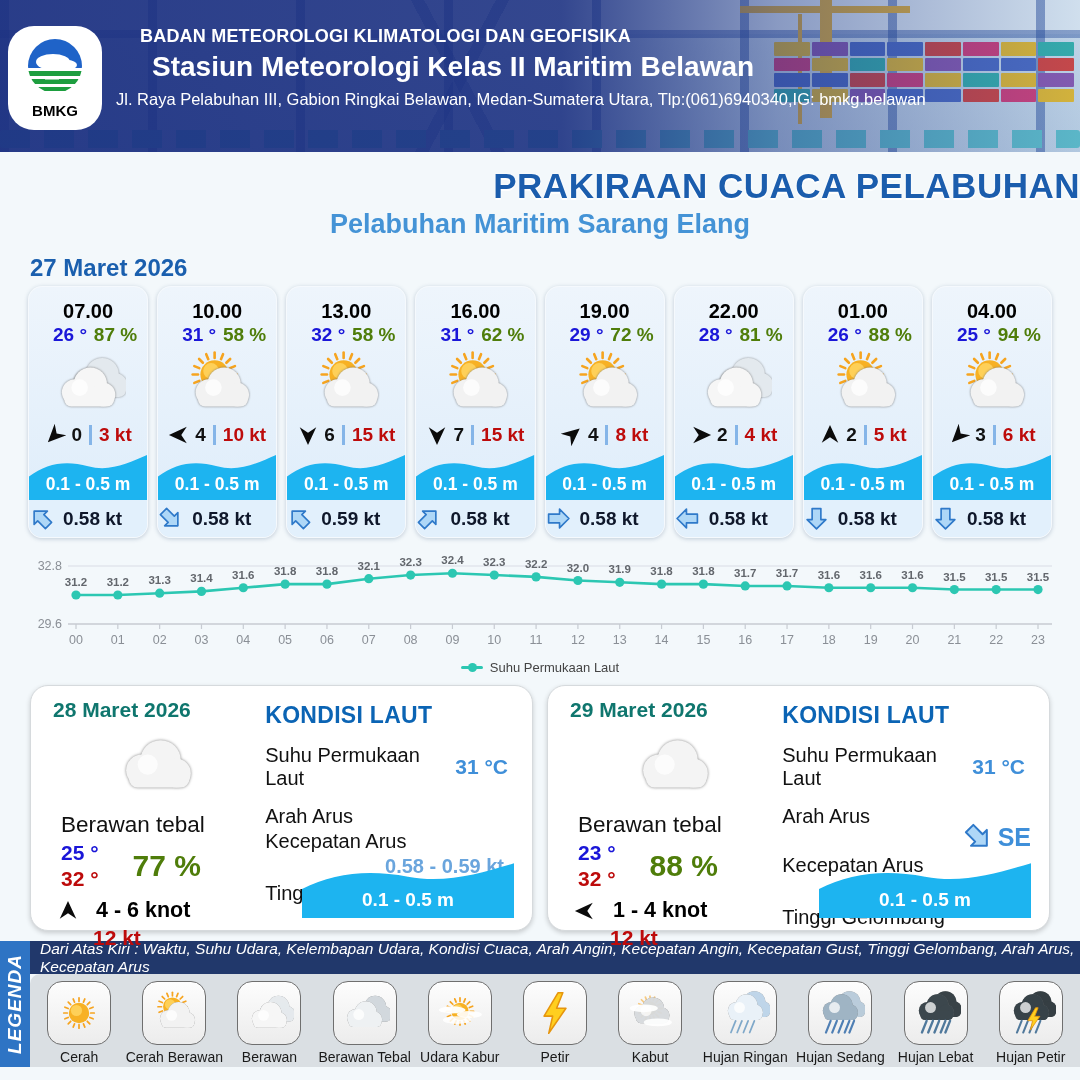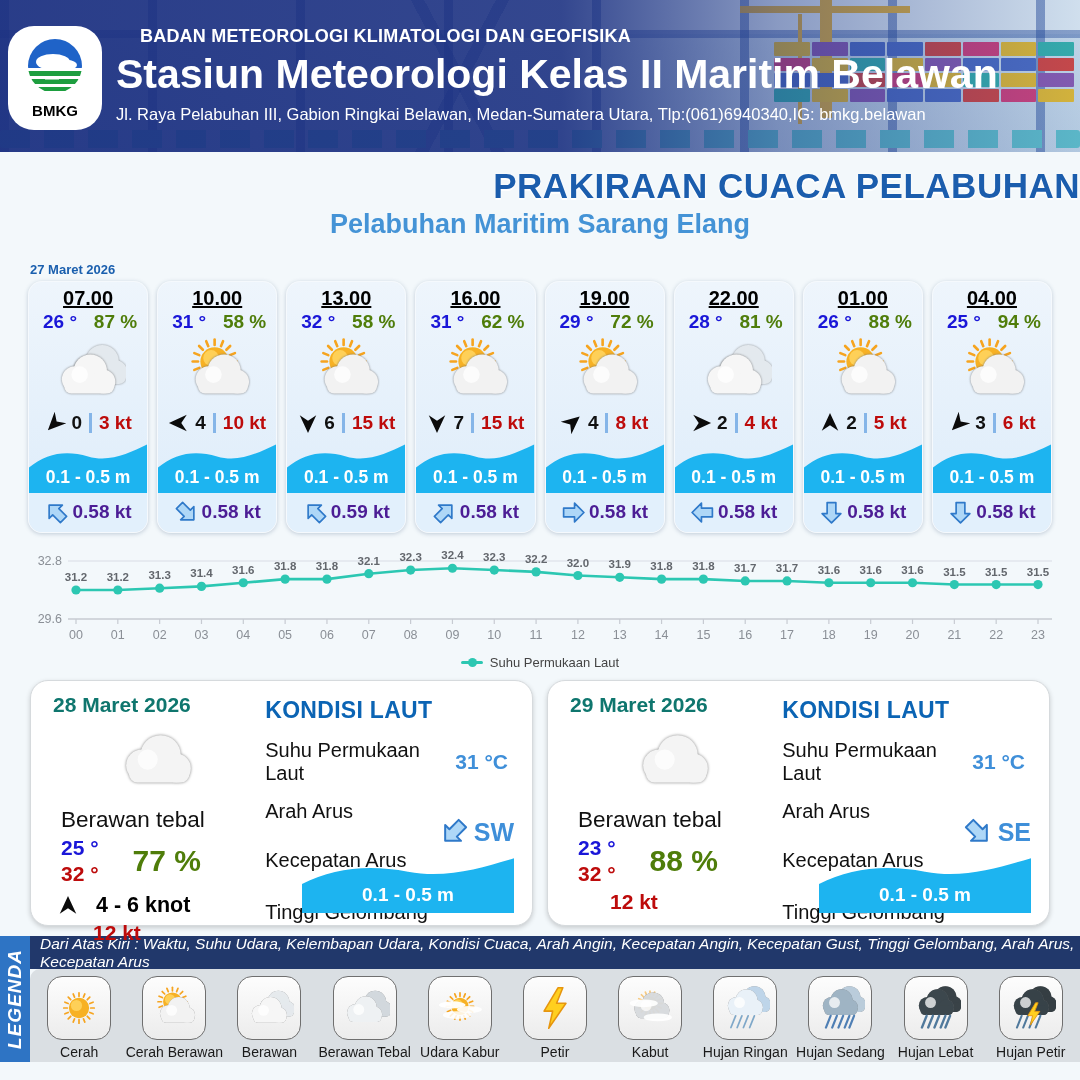--- a/index.html
+++ b/index.html
@@ -26,52 +26,52 @@
   .crane:after { content:""; position:absolute; top:6px; left:-80px; width:170px; height:7px; background:#e7b83c; }
   .seats { position:absolute; bottom:4px; left:0; right:0; height:18px;
     background:repeating-linear-gradient(90deg,#62c5cf 0 30px, transparent 30px 44px); border-radius:3px; }
   .hdr-overlay { position:absolute; inset:0;
     background:linear-gradient(90deg, rgba(27,47,128,.93) 0%, rgba(27,47,128,.88) 52%,
       rgba(27,47,128,.45) 72%, rgba(30,55,135,.10) 100%); }
   .logo-box { position:absolute; left:8px; top:26px; width:94px; height:104px; background:#fff;
     border-radius:26px; display:flex; align-items:center; justify-content:center; z-index:3; }
   .hdr-text { position:absolute; left:116px; top:26px; z-index:3; color:#fff; }
   .hdr-line1 { font-size:18px; font-weight:bold; letter-spacing:.2px;margin-left:24px; }
-  .hdr-line2 { font-size:41px; font-weight:bold; margin-top:4px; }
+  .hdr-line2 { font-size:28px; font-weight:bold; margin-top:4px;margin-left:36px; }
   .hdr-line3 { font-size:16.5px; margin-top:7px; }
 
   
   .title { text-align:right; margin-top:14px; font-size:35px; font-weight:700; color:#1b5dad;
     letter-spacing:.5px; text-shadow:0 2px 0 #fff, 0 0 3px #fff; }
   .subtitle { text-align:center; font-size:27px; font-weight:bold; color:#4493d6; margin-top:3px; }
   .validity { display:flex; justify-content:center; gap:70px; margin-top:8px; font-size:18px; color:#000; }
   .validity b { font-weight:bold; margin-right:6px; }
-  .day-label { margin:22px 0 4px 30px; font-size:13px; font-weight:bold; color:#1a5fae; }
+  .day-label { margin:14px 0 4px 30px; font-size:24px; font-weight:bold; color:#1a5fae; }
 
   
   .cards { display:flex; gap:9px; padding:0 28px; }
   .card { flex:1; height:252px; border-radius:14px; overflow:hidden; position:relative;
     background:linear-gradient(180deg,#eef5fc 0%,#ddecfa 100%);
     box-shadow:0 1px 4px rgba(40,70,110,.25); border:1px solid #f5f9fd;
     display:flex; flex-direction:column; }
-  .c-time { text-align:center; font-size:20px; font-weight:bold; color:#000; margin-top:5px;text-decoration:underline; }
-  .c-th { display:flex; justify-content:space-between; padding:1px 10px 0 14px;
+  .c-time { text-align:center; font-size:20px; font-weight:bold; color:#000; margin-top:13px; }
+  .c-th { display:flex; justify-content:space-between; padding:1px 10px 0 24px;
     font-size:19px; font-weight:bold; }
   .c-temp { color:#1a16d8; } .c-hum { color:#4f7d0a; }
   .c-icon { height:80px; display:flex; align-items:center; justify-content:center; }
   .c-wind { display:flex; align-items:center; justify-content:center; gap:5px;
     font-size:19px; font-weight:bold; color:#111; height:30px; }
   .c-sep { width:3px; height:20px; background:#85b5e8; margin:0 2px; }
   .c-wspd { color:#bd0b0b; }
   .c-wave { margin-top:auto; position:relative; height:58px; }
   .c-wave svg.wv { position:absolute; inset:0; width:100%; height:100%; }
   .c-wave .wtxt { position:absolute; bottom:5px; width:100%; text-align:center;
     color:#fff; font-size:17.5px; font-weight:bold; }
   .c-cur { height:41px; background:#e2f0fc; display:flex; align-items:center;
-    justify-content:center; gap:3px; font-size:19px; font-weight:bold; color:#4c1d95; }
+    justify-content:flex-start; gap:9px; font-size:19px; font-weight:bold; color:#0f172a; }
 
   
   .chart-wrap { margin:6px 28px 0 28px; }
   .chart-legend { display:flex; align-items:center; justify-content:center; gap:7px;
     font-size:13px; color:#444; margin-top:-2px; }
   .cl-marker { width:22px; height:3px; background:#2cc7b2; border-radius:2px; position:relative; }
   .cl-marker:after { content:""; position:absolute; left:7px; top:-3px; width:9px; height:9px;
     border-radius:50%; background:#2cc7b2; }
 
   
@@ -782,26 +782,20 @@
     </div>
     <div class="d-right">
       <div class="d-sea-title">KONDISI LAUT</div>
       <div class="d-row">
         <span class="lbl">Suhu Permukaan Laut</span>
         <span class="d-sst">31 °C</span>
       </div>
       <div class="d-row">
         <span class="lbl">Arah Arus</span>
       </div>
-      <div class="d-arah" style="justify-content:flex-end">
-        <svg width="30" height="30" viewBox="0 0 24 24" style="transform:rotate(-135deg)">
-              <path d="M12 2 L21 11 H16.2 V21.5 H7.8 V11 H3 Z" fill="#aed7f7" stroke="#2f79c9" stroke-width="1.6" stroke-linejoin="round"></path>
-            </svg>
-        <span>SW</span>
-      </div>
       <div class="d-row" style="margin-top:2px">
         <span class="lbl">Kecepatan Arus</span>
       </div>
       <div class="d-kec">0.58 - 0.59 kt</div>
       <div class="d-row" style="margin-top:4px">
         <span class="lbl">Tinggi Gelombang</span>
       </div>
       <div class="d-wavebox">
         <svg class="wv" viewBox="0 0 120 60" preserveAspectRatio="none">
               <path d="M0 32 C 18 16, 38 13, 60 20 C 82 27, 102 16, 120 7 L120 60 L0 60 Z" fill="#1db4f0"></path>
@@ -824,20 +818,26 @@
               </g>
             </svg>
           </div>
       <div class="d-cond">Berawan tebal</div>
       <div class="d-temps">
         <div class="d-tcol">
           <span class="d-tmin">23 °</span>
           <span class="d-tmax">32 °</span>
         </div>
         <span class="d-hum">88 %</span>
+      </div>
+      <div class="d-wind">
+        <svg width="22" height="22" viewBox="0 0 24 24" style="transform:rotate(180deg)">
+              <path d="M23 12 L3.5 3 L9.5 12 L3.5 21 Z" fill="#0b0b0b"></path>
+            </svg>
+        <span>1 - 4 knot</span>
       </div>
       <div class="d-gust">12 kt</div>
     </div>
     <div class="d-right">
       <div class="d-sea-title">KONDISI LAUT</div>
       <div class="d-row">
         <span class="lbl">Suhu Permukaan Laut</span>
         <span class="d-sst">31 °C</span>
       </div>
       <div class="d-row">

